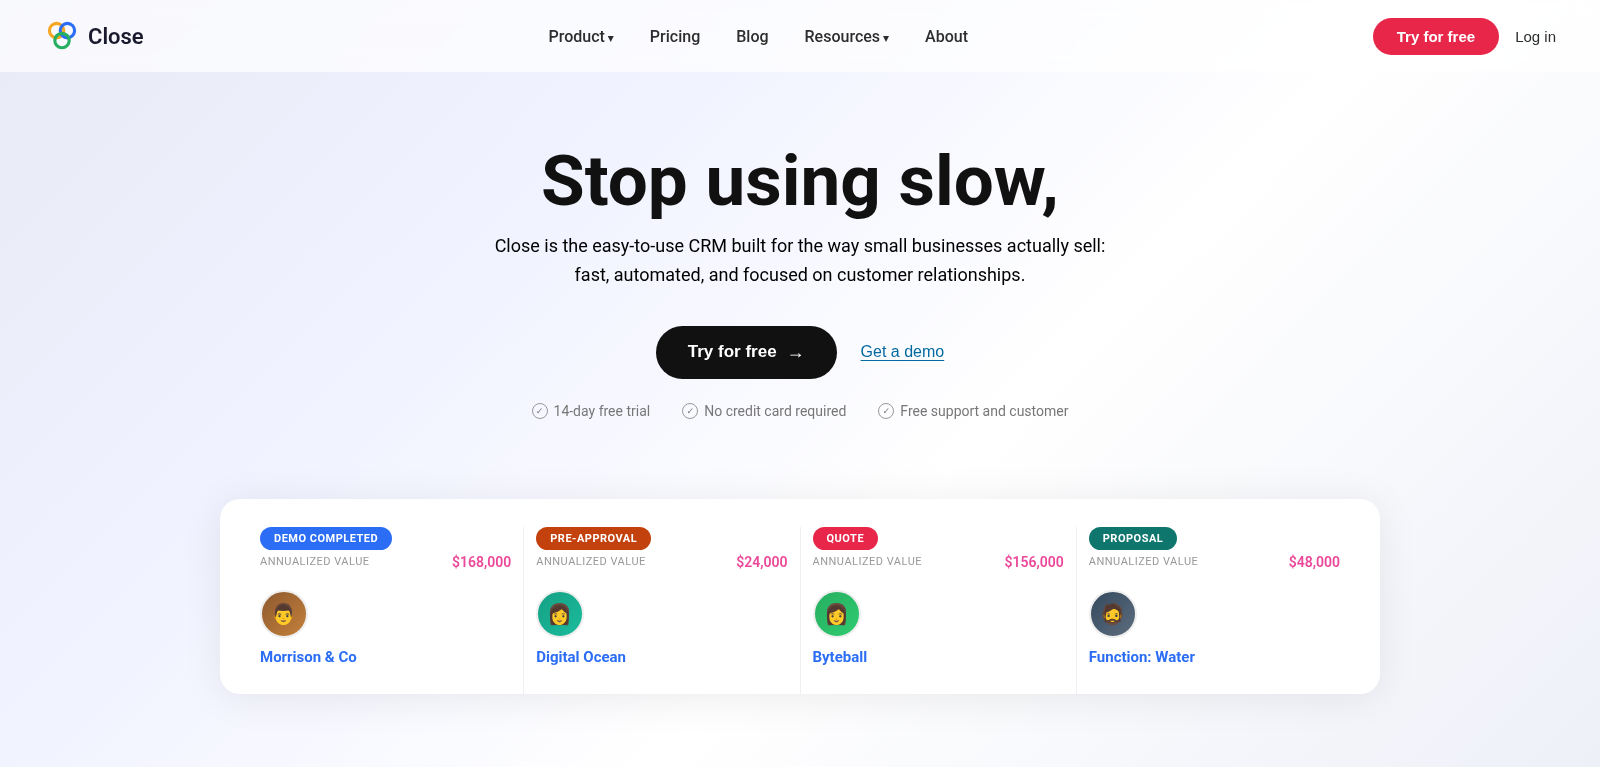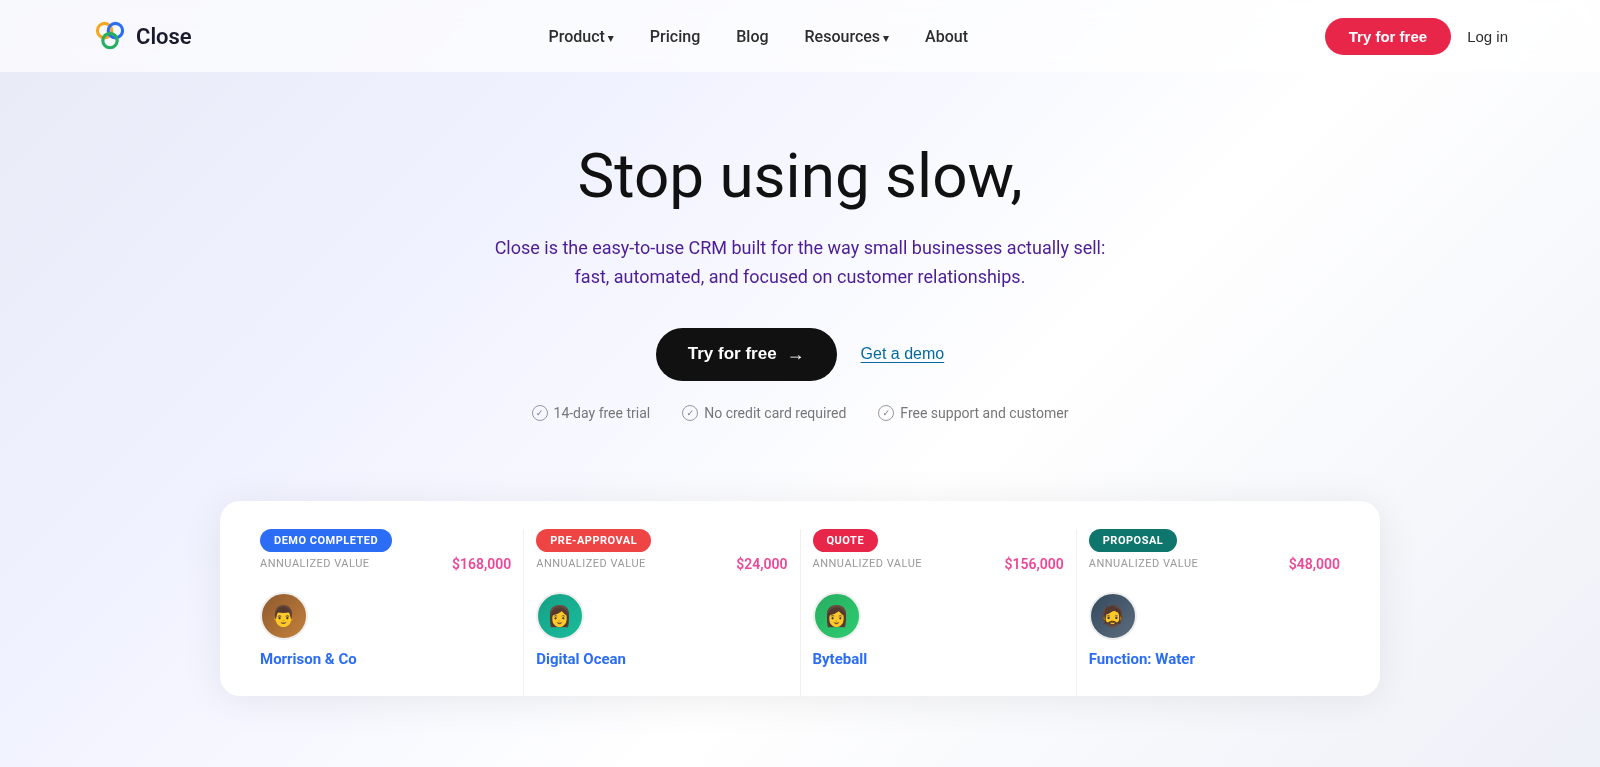--- a/index.html
+++ b/index.html
@@ -8,21 +8,21 @@
       background: linear-gradient(135deg, #e8eaf6 0%, #f0f2ff 30%, #ffffff 60%, #eef0f8 100%);
       min-height: 767px;
       overflow-x: hidden;
     }
 
     
     nav {
       display: flex;
       align-items: center;
       justify-content: space-between;
-      padding: 0 92px;
+      padding: 0 44px;
       height: 72px;
       background: rgba(255,255,255,0.7);
       backdrop-filter: blur(10px);
     }
     .logo-area {
       display: flex;
       align-items: center;
       gap: 8px;
       text-decoration: none;
     }
@@ -74,34 +74,34 @@
       color: #2d2d2d;
       cursor: pointer;
     }
 
     
     .hero {
       text-align: center;
       padding: 70px 20px 40px;
     }
     .hero h1 {
-      font-size: 62px;
-      font-weight: 400;
+      font-size: 71px;
+      font-weight: 700;
       color: #111;
       line-height: 1.1;
       margin-bottom: 8px;
     }
     .hero h1 .blue {
       color: #2b6ef5;
     }
     .hero p {
       font-size: 18px;
-      color: #4c1d95;
+      color: #000000;
       max-width: 640px;
-      margin: 24px auto 0;
+      margin: 12px auto 0;
       line-height: 1.6;
     }
 
     .hero-actions {
       display: flex;
       align-items: center;
       justify-content: center;
       gap: 24px;
       margin-top: 36px;
     }
@@ -184,21 +184,21 @@
       display: inline-block;
       border-radius: 20px;
       padding: 5px 14px;
       font-size: 11px;
       font-weight: 700;
       letter-spacing: 0.5px;
       color: #fff;
       margin-bottom: 4px;
     }
     .stage-blue { background: #2b6ef5; }
-    .stage-yellow { background: #ef4444; color: #fff; }
+    .stage-yellow { background: #c2410c; color: #fff; }
     .stage-red { background: #e8264a; }
     .stage-green { background: #0f766e; }
 
     .annualized-row {
       display: flex;
       justify-content: space-between;
       align-items: center;
       margin-bottom: 20px;
     }
     .annualized-label {

